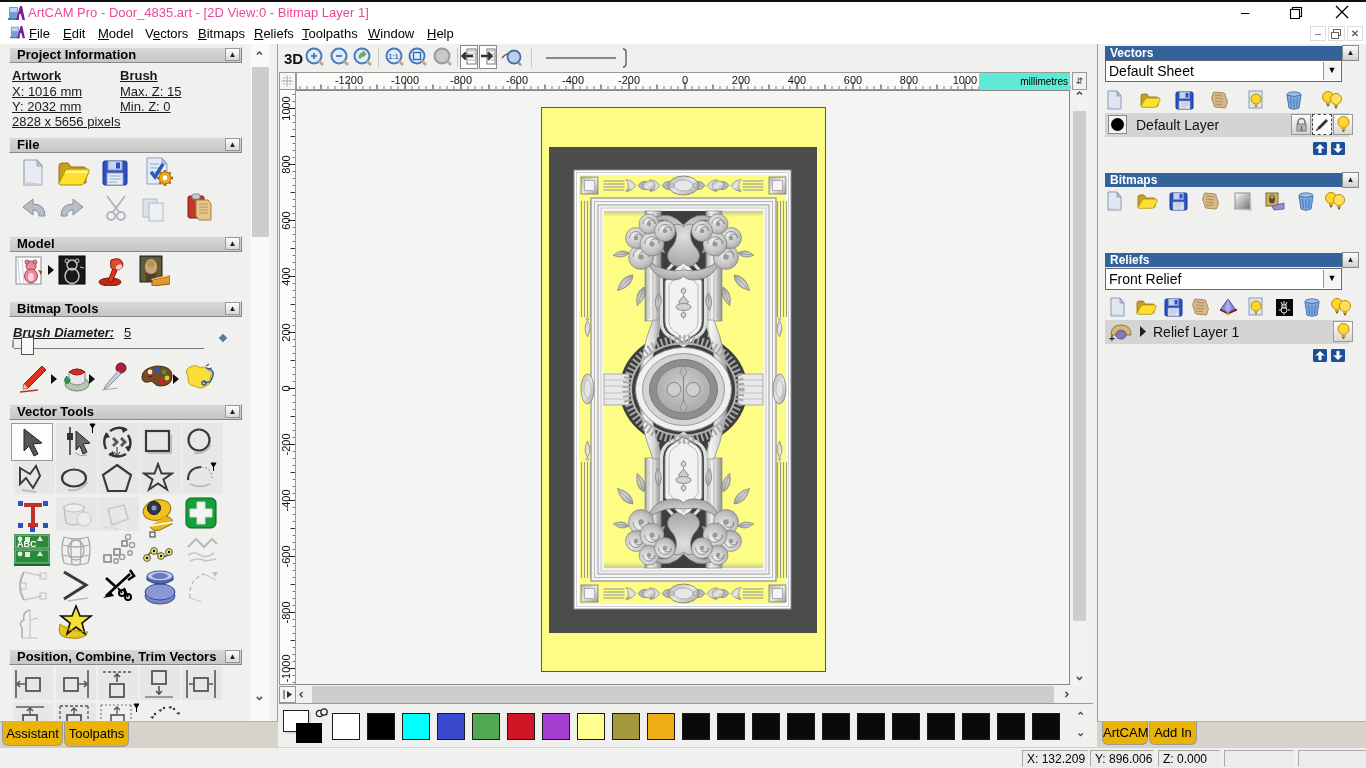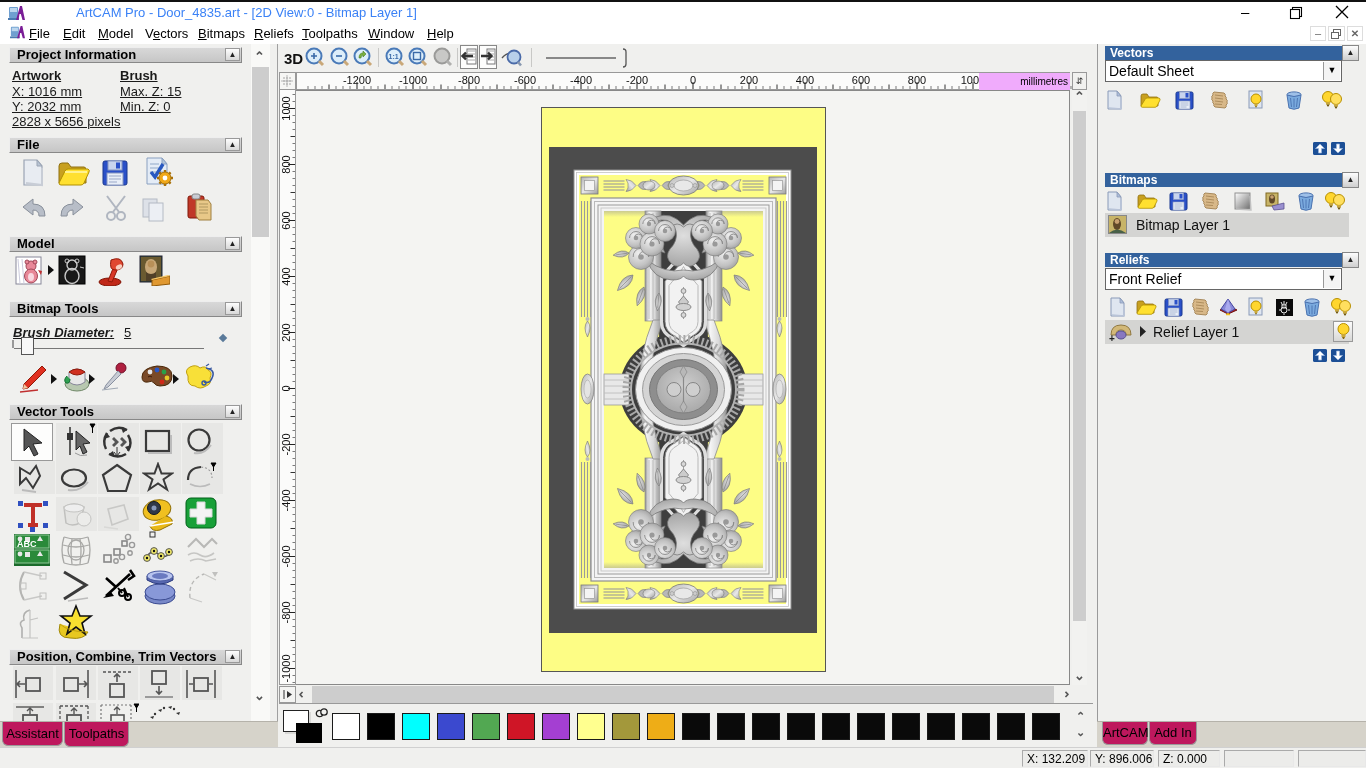--- a/index.html
+++ b/index.html
@@ -3,21 +3,21 @@
 <meta charset="utf-8">
 <style>
 * { margin:0; padding:0; box-sizing:border-box; }
 html,body { width:1366px; height:768px; overflow:hidden; }
 body { font-family:"Liberation Sans", sans-serif; background:#f0f0ee; position:relative; }
 .abs { position:absolute; }
 
 
 #topstrip { left:0; top:0; width:1366px; height:2px; background:#111; }
 #titlebar { left:0; top:2px; width:1366px; height:21px; background:#fff; }
-#titlebar .ttext { position:absolute; left:28px; top:3px; font-size:13px; color:#3b82f6;margin-left:48px; }
+#titlebar .ttext { position:absolute; left:28px; top:3px; font-size:13px; color:#ec4899; }
 #menubar { left:0; top:23px; width:1366px; height:21px; background:#fff; }
 #menubar .mi { position:absolute; top:3px; font-size:13px; color:#000; }
 #menubar .mi u { text-decoration:underline; }
 
 
 .winbtn { position:absolute; color:#000; }
 
 
 #leftpanel { left:0; top:44px; width:278px; height:724px; background:#f0f0ee; border-right:1px solid #a0a0a0; }
 .sechdr { position:absolute; left:9px; width:233px; height:16px; background:linear-gradient(#d8d8d8,#c6c6c6); border:1px solid; border-color:#eee #888 #888 #eee; font-size:13px; font-weight:bold; color:#000; padding-left:7px; line-height:14px; }
@@ -25,32 +25,32 @@
 .ptxt { position:absolute; font-size:13px; color:#1a1a1a;text-decoration:underline; }
 .b { font-weight:bold; }
 
 
 #lsb { left:251px; top:44px; width:19px; height:677px; background:#f9f9f7; }
 #lsb .thumb { position:absolute; left:1px; top:23px; width:17px; height:170px; background:#cdcdcd; }
 .chev { position:absolute; font-size:13px; color:#555; font-weight:bold; font-family:"Liberation Sans"; }
 
 
 #ltabs { left:0px; top:721px; width:278px; height:26px; background:#d6d3ca; border-top:1px solid #b5b2aa; }
-.tab { position:absolute; background:#be185d; border:1px solid #9a9a9a; border-top:none; border-radius:0 0 6px 6px; font-size:13px; text-align:center; color:#000; }
+.tab { position:absolute; background:#eab308; border:1px solid #9a9a9a; border-top:none; border-radius:0 0 6px 6px; font-size:13px; text-align:center; color:#000; }
 
 
 #canvasarea { left:279px; top:44px; width:814px; height:703px; background:#f0f0ee; }
 #toolbar { position:absolute; left:0; top:0; width:814px; height:28px; }
-#hruler { position:absolute; left:17px; top:28px; width:774px; height:18px; background:#fbfbfa; border:1px solid #999; border-right:none;padding-left:8px; }
+#hruler { position:absolute; left:17px; top:28px; width:774px; height:18px; background:#fbfbfa; border:1px solid #999; border-right:none; }
 #vruler { position:absolute; left:0px; top:46px; width:17px; height:595px; background:#fbfbfa; border:1px solid #999; border-top:none; }
 #rcorner { position:absolute; left:0px; top:28px; width:17px; height:18px; background:#f6f6f4; border:1px solid #999; }
 #viewport { position:absolute; left:17px; top:46px; width:774px; height:595px; background:#f4f4f2; border:1px solid #888; border-left:none; overflow:hidden; }
 #vsb { position:absolute; left:793px; top:46px; width:15px; height:595px; background:#f2f2f0; }
 #hsb { position:absolute; left:0px; top:642px; width:791px; height:17px; background:#f0f0ee; }
-#units { position:absolute; left:700px; top:28px; width:91px; height:18px; background:#f0abfc; border-top:1px solid #999; font-size:10px; }
+#units { position:absolute; left:700px; top:28px; width:91px; height:18px; background:#5eead4; border-top:1px solid #999; font-size:10px; }
 #unitbtn { position:absolute; left:793px; top:28px; width:15px; height:18px; background:#f1f1ef; border:1px solid #999; text-align:center; font-size:9px; color:#333; line-height:16px; }
 .tbtn { position:absolute; top:2px; width:23px; height:23px; }
 .tsep { position:absolute; top:4px; width:1px; height:19px; background:#c8c8c6; }
 
 
 #palette { left:279px; top:703px; width:814px; height:44px; background:#f0f0ee; border-top:1px solid #999; }
 .sw { position:absolute; top:9px; width:28px; height:27px; border:1px solid #1a1a1a; }
 
 
 #rightpanel { left:1097px; top:44px; width:269px; height:703px; background:#f0f0ee; border-left:1px solid #9a9a9a; }
@@ -1094,20 +1094,42 @@
       </svg>
       <svg class="abs" style="left:223px;top:46px" width="21" height="21" viewBox="0 0 21 21">
         <circle cx="7" cy="7" r="5.5" fill="#ffd62e" stroke="#b89000"></circle>
         <path d="M5 12 h4 v2.6 h-4 Z" fill="#caa83a"></path>
         <path d="M5.5 14.6 h3 l-1 1.8 h-1 Z" fill="#6a5208"></path>
         <circle cx="15" cy="9" r="5.5" fill="#ffdf5e" stroke="#b89000"></circle>
         <path d="M13 14 h4 v2.6 h-4 Z" fill="#caa83a"></path>
         <path d="M13.5 16.6 h3 l-1 1.8 h-1 Z" fill="#6a5208"></path>
       </svg>
     </div>
+  <div class="layerrow" style="top:69px">
+    <div class="abs" style="left:3px;top:2px;width:19px;height:19px;background:#f2f2f0;border:1px solid #888"></div>
+    <div class="abs" style="left:6px;top:5px;width:13px;height:13px;background:#000;border-radius:50%"></div>
+    <span class="abs" style="left:31px;top:4px">Default Layer</span>
+    <div class="abs" style="left:186px;top:1px;width:20px;height:21px;background:linear-gradient(#fcfcfc,#d0d0d0);border:1px solid #999"></div>
+    <svg class="abs" style="left:190px;top:4px" width="13" height="16" viewBox="0 0 13 16">
+        <path d="M3 7 V5 a3.5 3.5 0 0 1 7 0 v2" fill="none" stroke="#777" stroke-width="1.6"></path>
+        <rect x="2" y="7" width="9" height="7" fill="#b8b8b6" stroke="#777"></rect>
+        <path d="M6.5 9 v3 M5 12 l1.5 1.5 L8 12" stroke="#555" fill="none"></path>
+      </svg>
+    <div class="abs" style="left:207px;top:1px;width:20px;height:21px;background:#fdfdfc;border:1px dashed #444"></div>
+    <svg class="abs" style="left:210px;top:4px" width="15" height="15" viewBox="0 0 15 15">
+        <path d="M2 13 L5 12 L13 4 L11 2 L3 10 Z" fill="#333"></path>
+        <path d="M1 14 l2.5 -0.8 L1.8 11.5 Z" fill="#333"></path>
+      </svg>
+    <div class="abs" style="left:228px;top:1px;width:20px;height:21px;background:linear-gradient(#fcfcfc,#d8d8d6);border:1px solid #999"></div>
+    <svg class="abs" style="left:232px;top:2px" width="13" height="19" viewBox="0 0 13 19">
+        <circle cx="6.5" cy="7" r="5.5" fill="#ffd62e" stroke="#b89000"></circle>
+        <path d="M4.5 12 h4 v3 h-4 Z" fill="#caa83a"></path>
+        <path d="M5 15 h3 l-1 2 h-1 Z" fill="#8a6a10"></path>
+      </svg>
+  </div>
   <div class="updown" style="left:215px;top:98px">
       <svg width="14" height="13" viewBox="0 0 14 13" style="position:absolute;left:0;top:0">
         <rect width="14" height="13" rx="2" fill="#1c4f96"></rect>
         <path d="M7 2 L11.5 6.5 L8.5 6.5 L8.5 11 L5.5 11 L5.5 6.5 L2.5 6.5 Z" fill="#fff" stroke="#9ab4dd" stroke-width="0.7"></path>
       </svg>
     </div>
   <div class="updown" style="left:233px;top:98px">
       <svg width="14" height="13" viewBox="0 0 14 13" style="position:absolute;left:0;top:0">
         <rect width="14" height="13" rx="2" fill="#1c4f96"></rect>
         <path d="M7 11 L11.5 6.5 L8.5 6.5 L8.5 2 L5.5 2 L5.5 6.5 L2.5 6.5 Z" fill="#fff" stroke="#9ab4dd" stroke-width="0.7"></path>
@@ -1159,30 +1181,20 @@
       </svg>
       <svg class="abs" style="left:226px;top:147px" width="21" height="21" viewBox="0 0 21 21">
         <circle cx="7" cy="7" r="5.5" fill="#ffd62e" stroke="#b89000"></circle>
         <path d="M5 12 h4 v2.6 h-4 Z" fill="#caa83a"></path>
         <path d="M5.5 14.6 h3 l-1 1.8 h-1 Z" fill="#6a5208"></path>
         <circle cx="15" cy="9" r="5.5" fill="#ffdf5e" stroke="#b89000"></circle>
         <path d="M13 14 h4 v2.6 h-4 Z" fill="#caa83a"></path>
         <path d="M13.5 16.6 h3 l-1 1.8 h-1 Z" fill="#6a5208"></path>
       </svg>
     </div>
-  <div class="layerrow" style="top:169px">
-    <div class="abs" style="left:3px;top:2px;width:19px;height:19px;background:#caa860;border:1px solid #888"></div>
-    <svg class="abs" style="left:4px;top:3px" width="17" height="17" viewBox="0 0 17 17">
-        <rect width="17" height="17" fill="#c8b468"></rect>
-        <ellipse cx="8" cy="8" rx="4" ry="6" fill="#604828"></ellipse>
-        <circle cx="8" cy="5.5" r="2.4" fill="#c8a070"></circle>
-        <path d="M0 17 Q8 10 17 17 Z" fill="#486048"></path>
-      </svg>
-    <span class="abs" style="left:31px;top:4px">Bitmap Layer 1</span>
-  </div>
 
   <div class="bluehdr" style="top:209px">Reliefs<span class="clps">▲</span></div>
   <div class="combo" style="top:224px">Front Relief<span class="drop">▼</span></div>
   <div id="ricons">
       <svg class="abs" style="left:9px;top:253px" width="21" height="21" viewBox="0 0 21 21">
         <path d="M4 1 L13 1 L17 6 L17 19 L4 19 Z" fill="#dfe6f0" stroke="#8a9ab8" stroke-width="1"></path>
         <path d="M13 1 L13 6 L17 6 Z" fill="#aebedb" stroke="#8a9ab8" stroke-width="0.8"></path>
         <path d="M5 18 L17 19 L17 8" fill="none" stroke="#b9c4d8" stroke-width="1.6"></path>
       </svg>
       <svg class="abs" style="left:37px;top:253px" width="22" height="21" viewBox="0 0 22 21">

